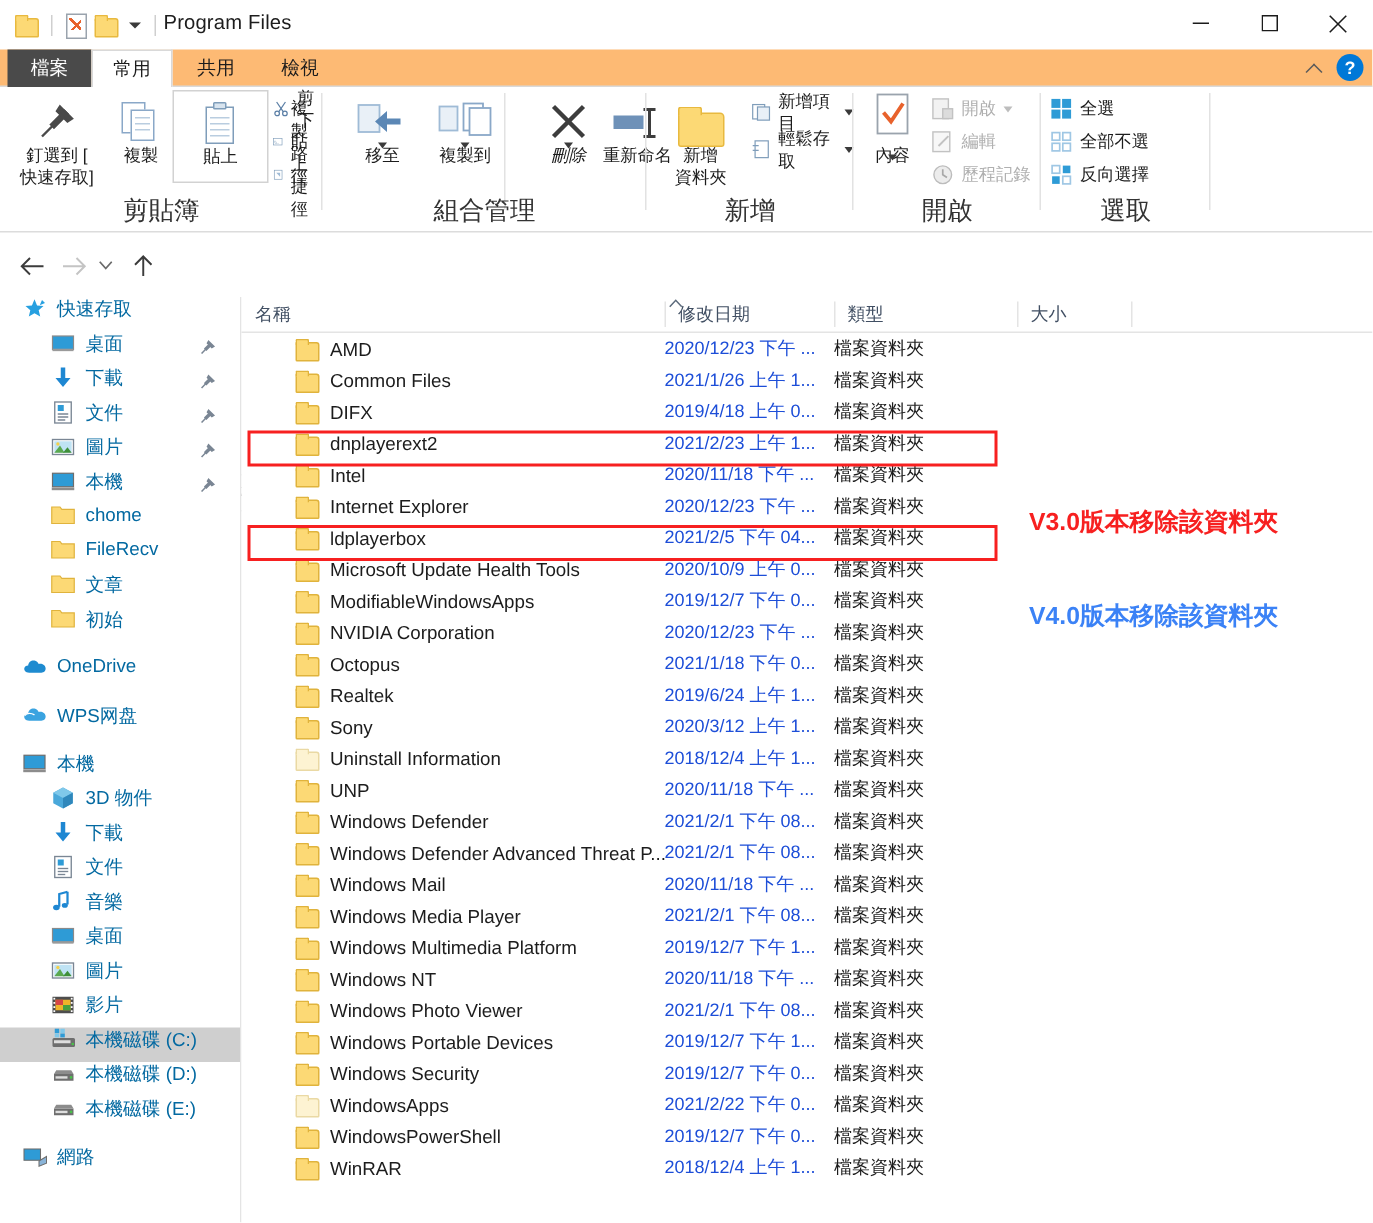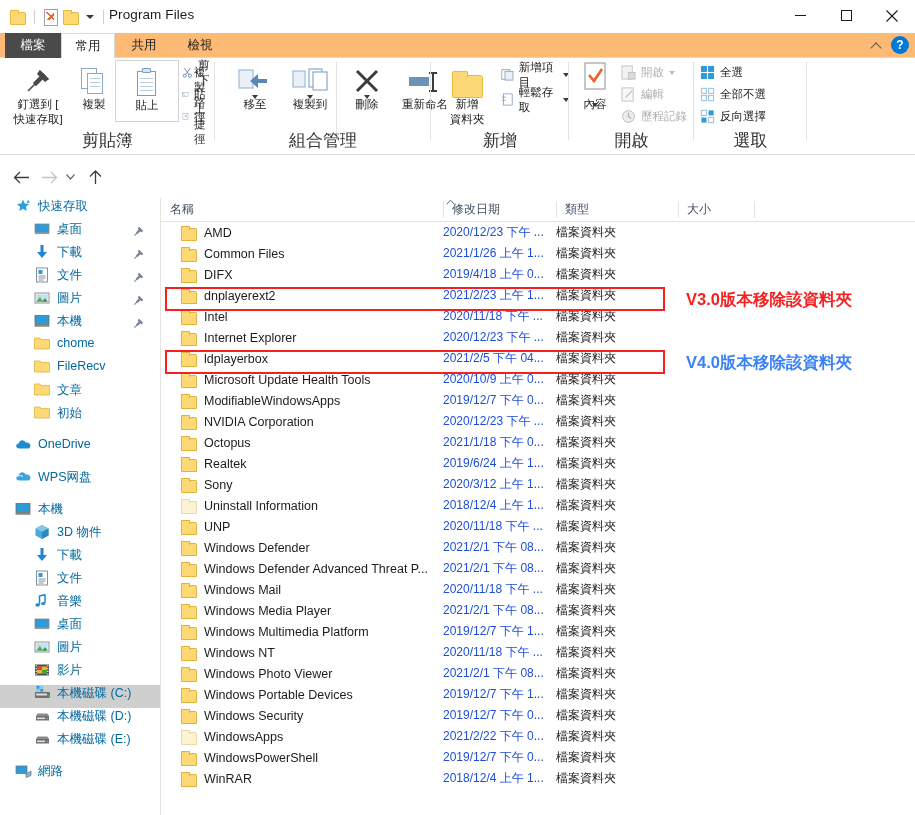--- a/index.html
+++ b/index.html
@@ -90,32 +90,32 @@
   .lvl1 { padding-left:34px; }
   .spacer8 { height:9px; }
 
   
   .listhead { position:absolute; left:161px; top:198px; width:754px; height:24px; background:#fff; border-bottom:1px solid #e4e4e4;}
   .colh { position:absolute; top:0; height:23px; font-size:12px; color:#414f63; display:flex; align-items:center; padding-left:9px; cursor:default;}
   .colh .vline { position:absolute; left:0; top:3px; bottom:3px; width:1px; background:#e4e4e4; }
   .sortmark { position:absolute; left:285px; top:1px; width:9px; height:7px; }
   .filelist { position:absolute; left:161px; top:222px; width:754px; height:593px; background:#fff; overflow:hidden;}
   .frow { position:relative; height:21px; display:flex; align-items:center; font-size:12.5px; color:#1c1c1c; cursor:default; }
-  .fname { position:absolute; left:20px; display:flex; align-items:center; gap:8px; white-space:nowrap; }
+  .fname { position:absolute; left:36px; display:flex; align-items:center; gap:8px; white-space:nowrap; }
   .fdate { position:absolute; left:282px; color:#1d4ed8; font-size:12px; white-space:nowrap;}
   .ftype { position:absolute; left:395px; font-size:12px; color:#1c1c1c; white-space:nowrap;}
   .ficon { width:15px; height:14px; position:relative; flex:0 0 15px;}
   .ficon::before{content:"";position:absolute;left:0;top:2.5px;width:14px;height:11px;background:#fcd975;border:0.8px solid #e0b33c;border-radius:0.5px 2px 1px 1px;}
   .ficon::after{content:"";position:absolute;left:0;top:0px;width:7px;height:3px;background:#fcd975;border:0.8px solid #e0b33c;border-bottom:none;border-radius:1px 1px 0 0;}
   .ficon.pale::before{background:#fdf3d2;border-color:#ead9a4;}
   .ficon.pale::after{background:#fdf3d2;border-color:#ead9a4;}
 
   
   .annbox { position:absolute; border:2.5px solid #ef2828; pointer-events:none; }
-  .anntext { position:absolute; color:#f72020; font-size:16.5px; font-weight:bold; white-space:nowrap; font-family:"Liberation Sans","DejaVu Sans",sans-serif;}
+  .anntext { position:absolute; color:#f72020; font-size:16.5px; font-weight:bold; white-space:nowrap; font-family:"Liberation Sans","DejaVu Sans",sans-serif;margin-top:48px;}
 </style>
 </head>
 <body>
 
 <div id="app">
 
   <div class="titlebar">
     <div class="qat">
       <span class="ico-folder-sm"></span>
       <span class="sep"></span>
@@ -242,21 +242,21 @@
           <svg width="36" height="30" viewBox="0 0 36 30">
             <rect x="1" y="5" width="12" height="16" fill="#e9f0f7" stroke="#9fbbd6" stroke-width="1.2"></rect>
             <rect x="17" y="3" width="13" height="18" fill="#fff" stroke="#8aa8c8" stroke-width="1.2"></rect>
             <rect x="21" y="6" width="14" height="18" fill="#fff" stroke="#8aa8c8" stroke-width="1.2"></rect>
           </svg>
         </div>
         <div class="lbl" style="position:relative;">複製到</div>
         <div class="caret-sub" style="bottom:12px;"></div>
       </div>
       <div class="gdiv" style="left:121px; right:auto;"></div>
-      <div class="bigbtn" style="left:120px;">
+      <div class="bigbtn" style="left:132px;font-style:italic;">
         <div class="bigicon">
           <svg width="30" height="30" viewBox="0 0 30 30">
             <line x1="5" y1="5" x2="25" y2="25" stroke="#3d3d3d" stroke-width="3"></line>
             <line x1="25" y1="5" x2="5" y2="25" stroke="#3d3d3d" stroke-width="3"></line>
           </svg>
         </div>
         <div class="lbl" style="position:relative;">刪除</div>
         <div class="caret-sub" style="bottom:12px;"></div>
       </div>
       <div class="bigbtn" style="left:175px; width:70px;">

